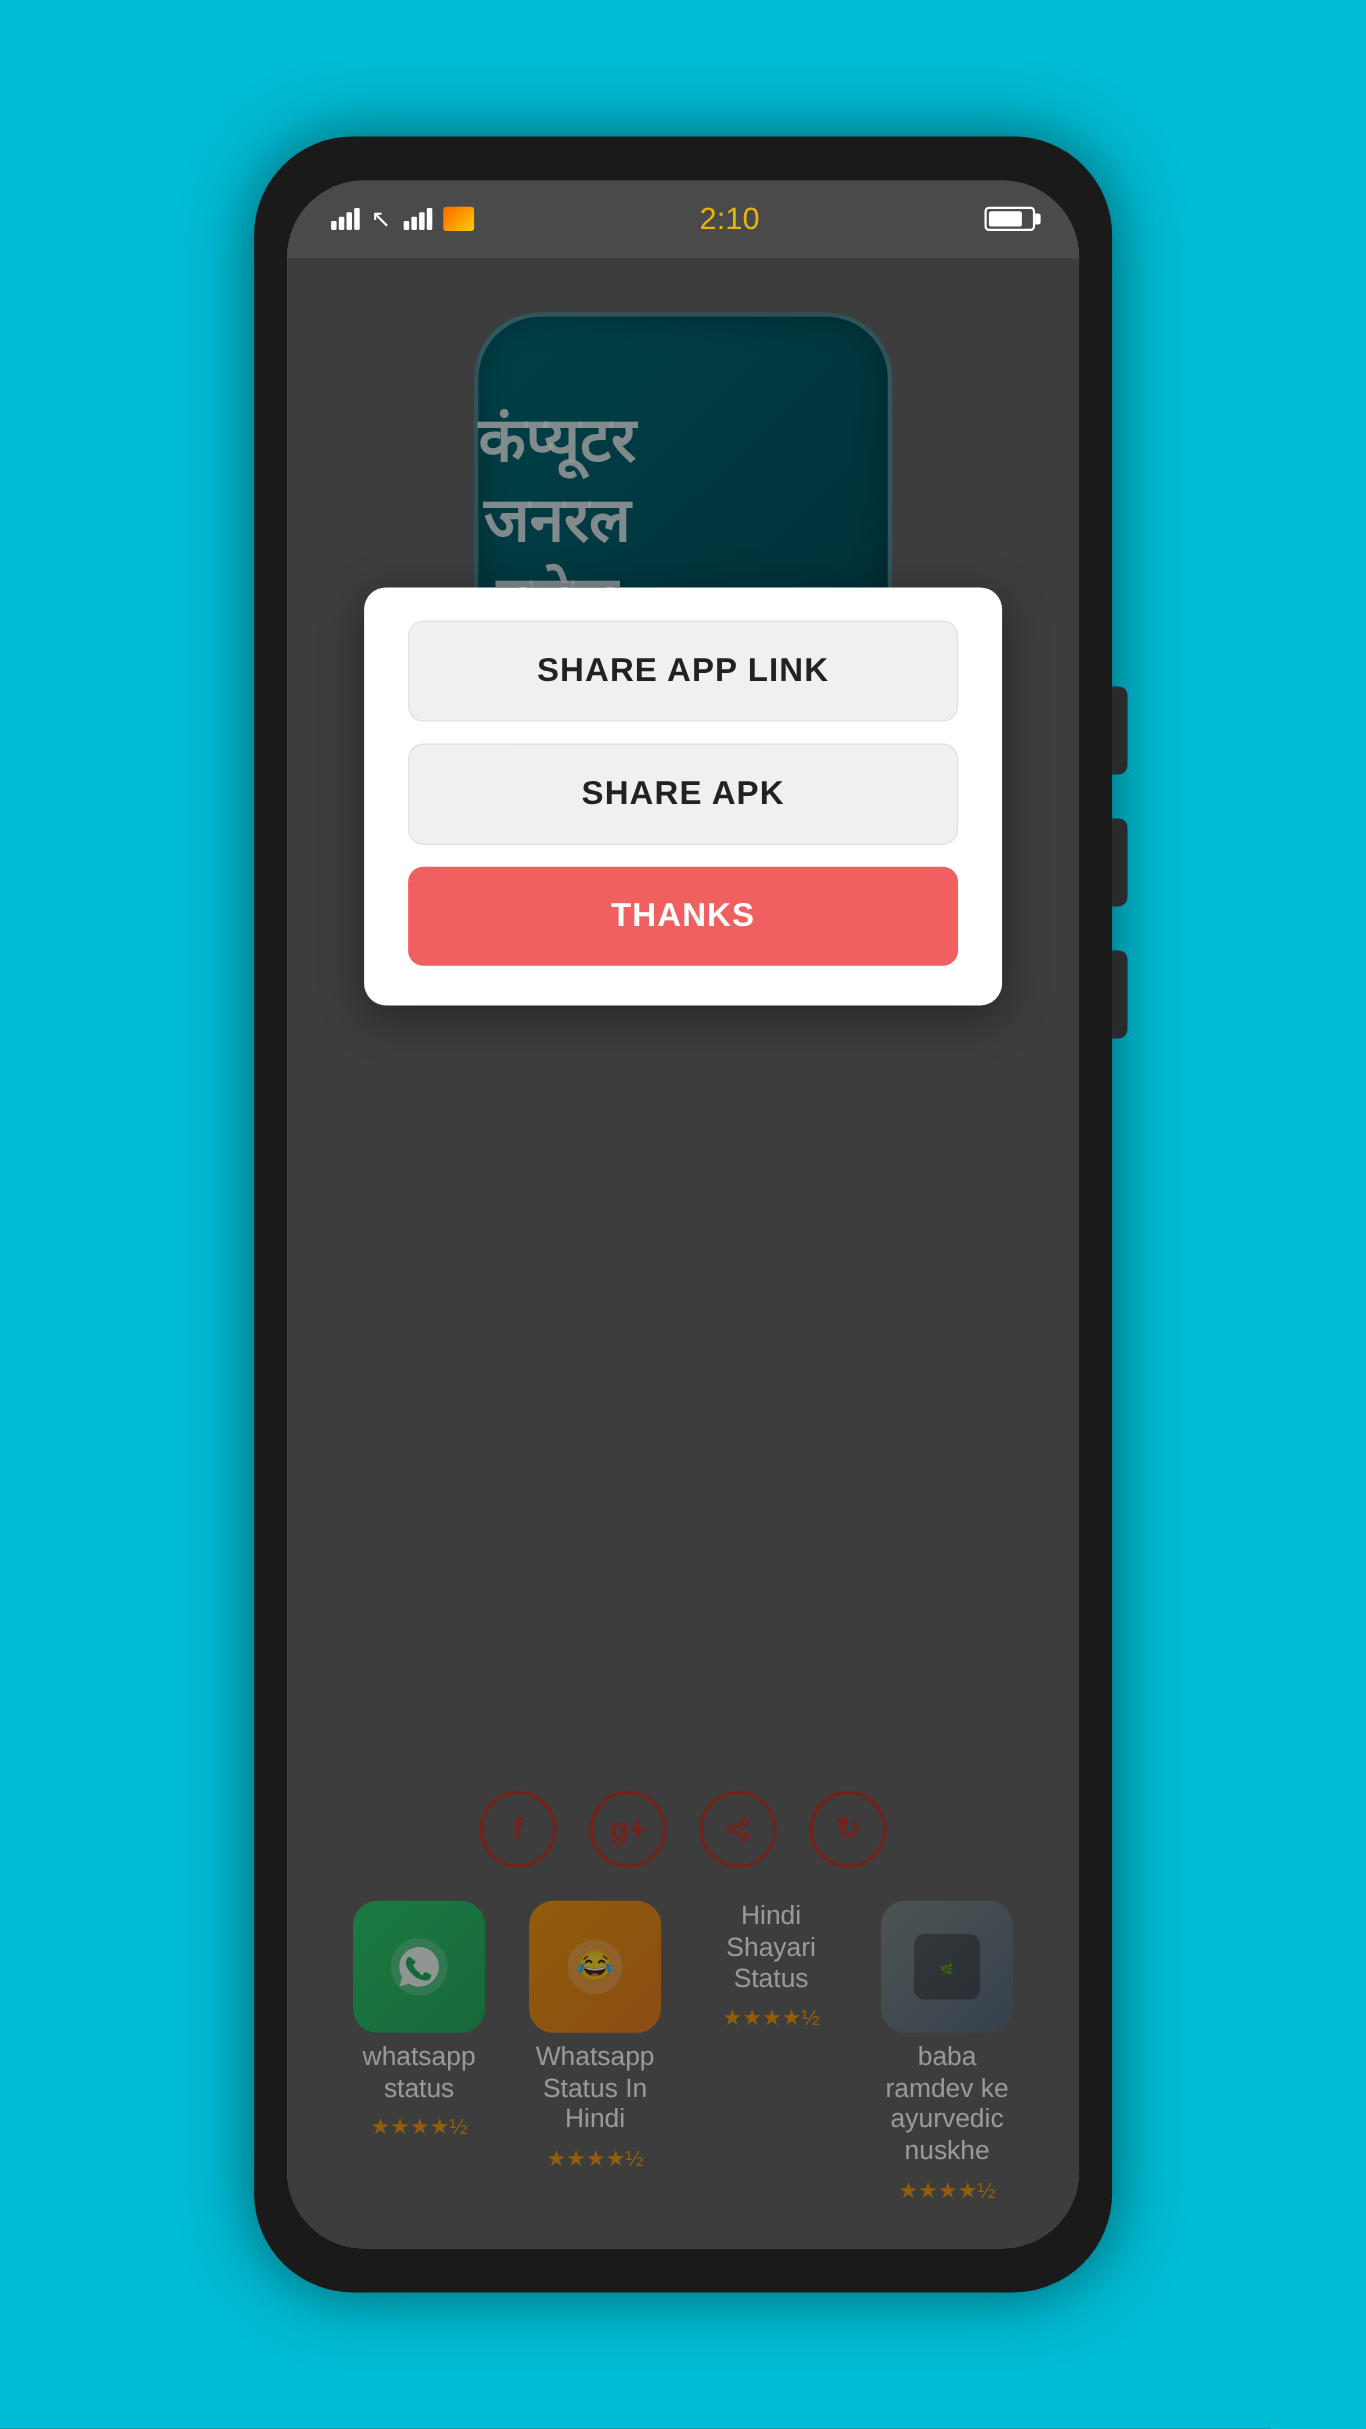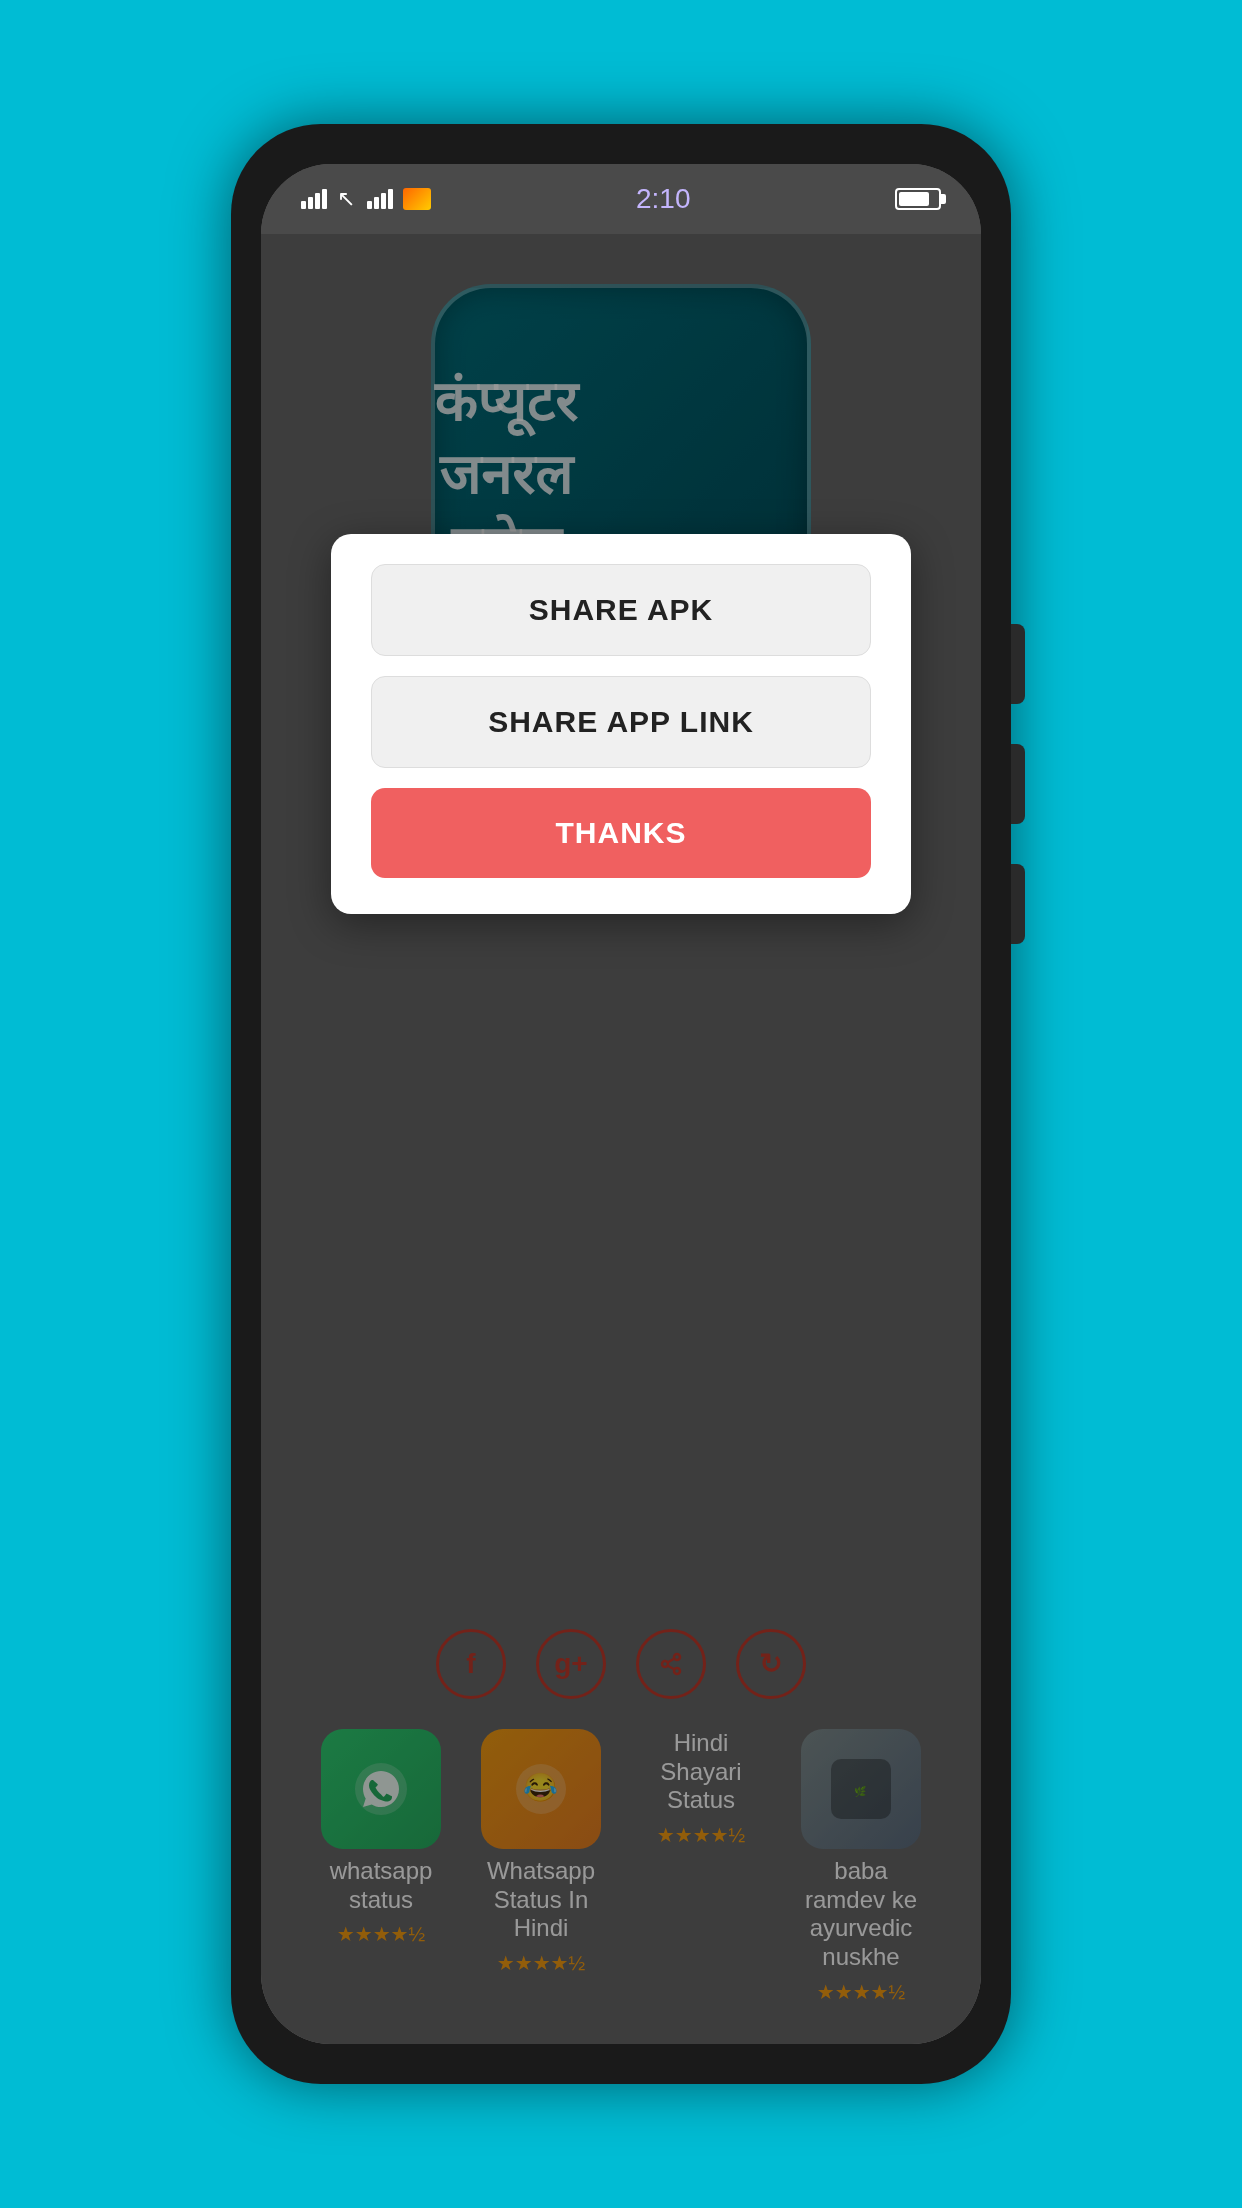--- a/index.html
+++ b/index.html
@@ -114,21 +114,21 @@
 
     .roaming-icon {
       background: linear-gradient(135deg, #ff6600, #ffcc00);
       width: 28px;
       height: 22px;
       border-radius: 3px;
       margin-left: 4px;
     }
 
     .status-time {
-      color: #c4b5fd;
+      color: #eab308;
       font-size: 28px;
       font-weight: 500;
     }
 
     .status-right {
       display: flex;
       align-items: center;
       gap: 8px;
     }
 
@@ -419,22 +419,22 @@
           <div class="app-logo-text">
             <div>कंप्यूटर</div>
             <div>जनरल</div>
             <div>नलेज</div>
           </div>
         </div>
       </div>
 
       <div class="modal-overlay">
         <div class="modal">
+          <button class="modal-btn share-link-btn">SHARE APP LINK</button>
           <button class="modal-btn share-apk-btn">SHARE APK</button>
-          <button class="modal-btn share-link-btn">SHARE APP LINK</button>
           <button class="modal-btn thanks-btn">THANKS</button>
         </div>
       </div>
 
       <div class="bottom-section">
 
 
         <div class="social-icons-row">
           <div class="social-icon">f</div>
           <div class="social-icon">g+</div>

